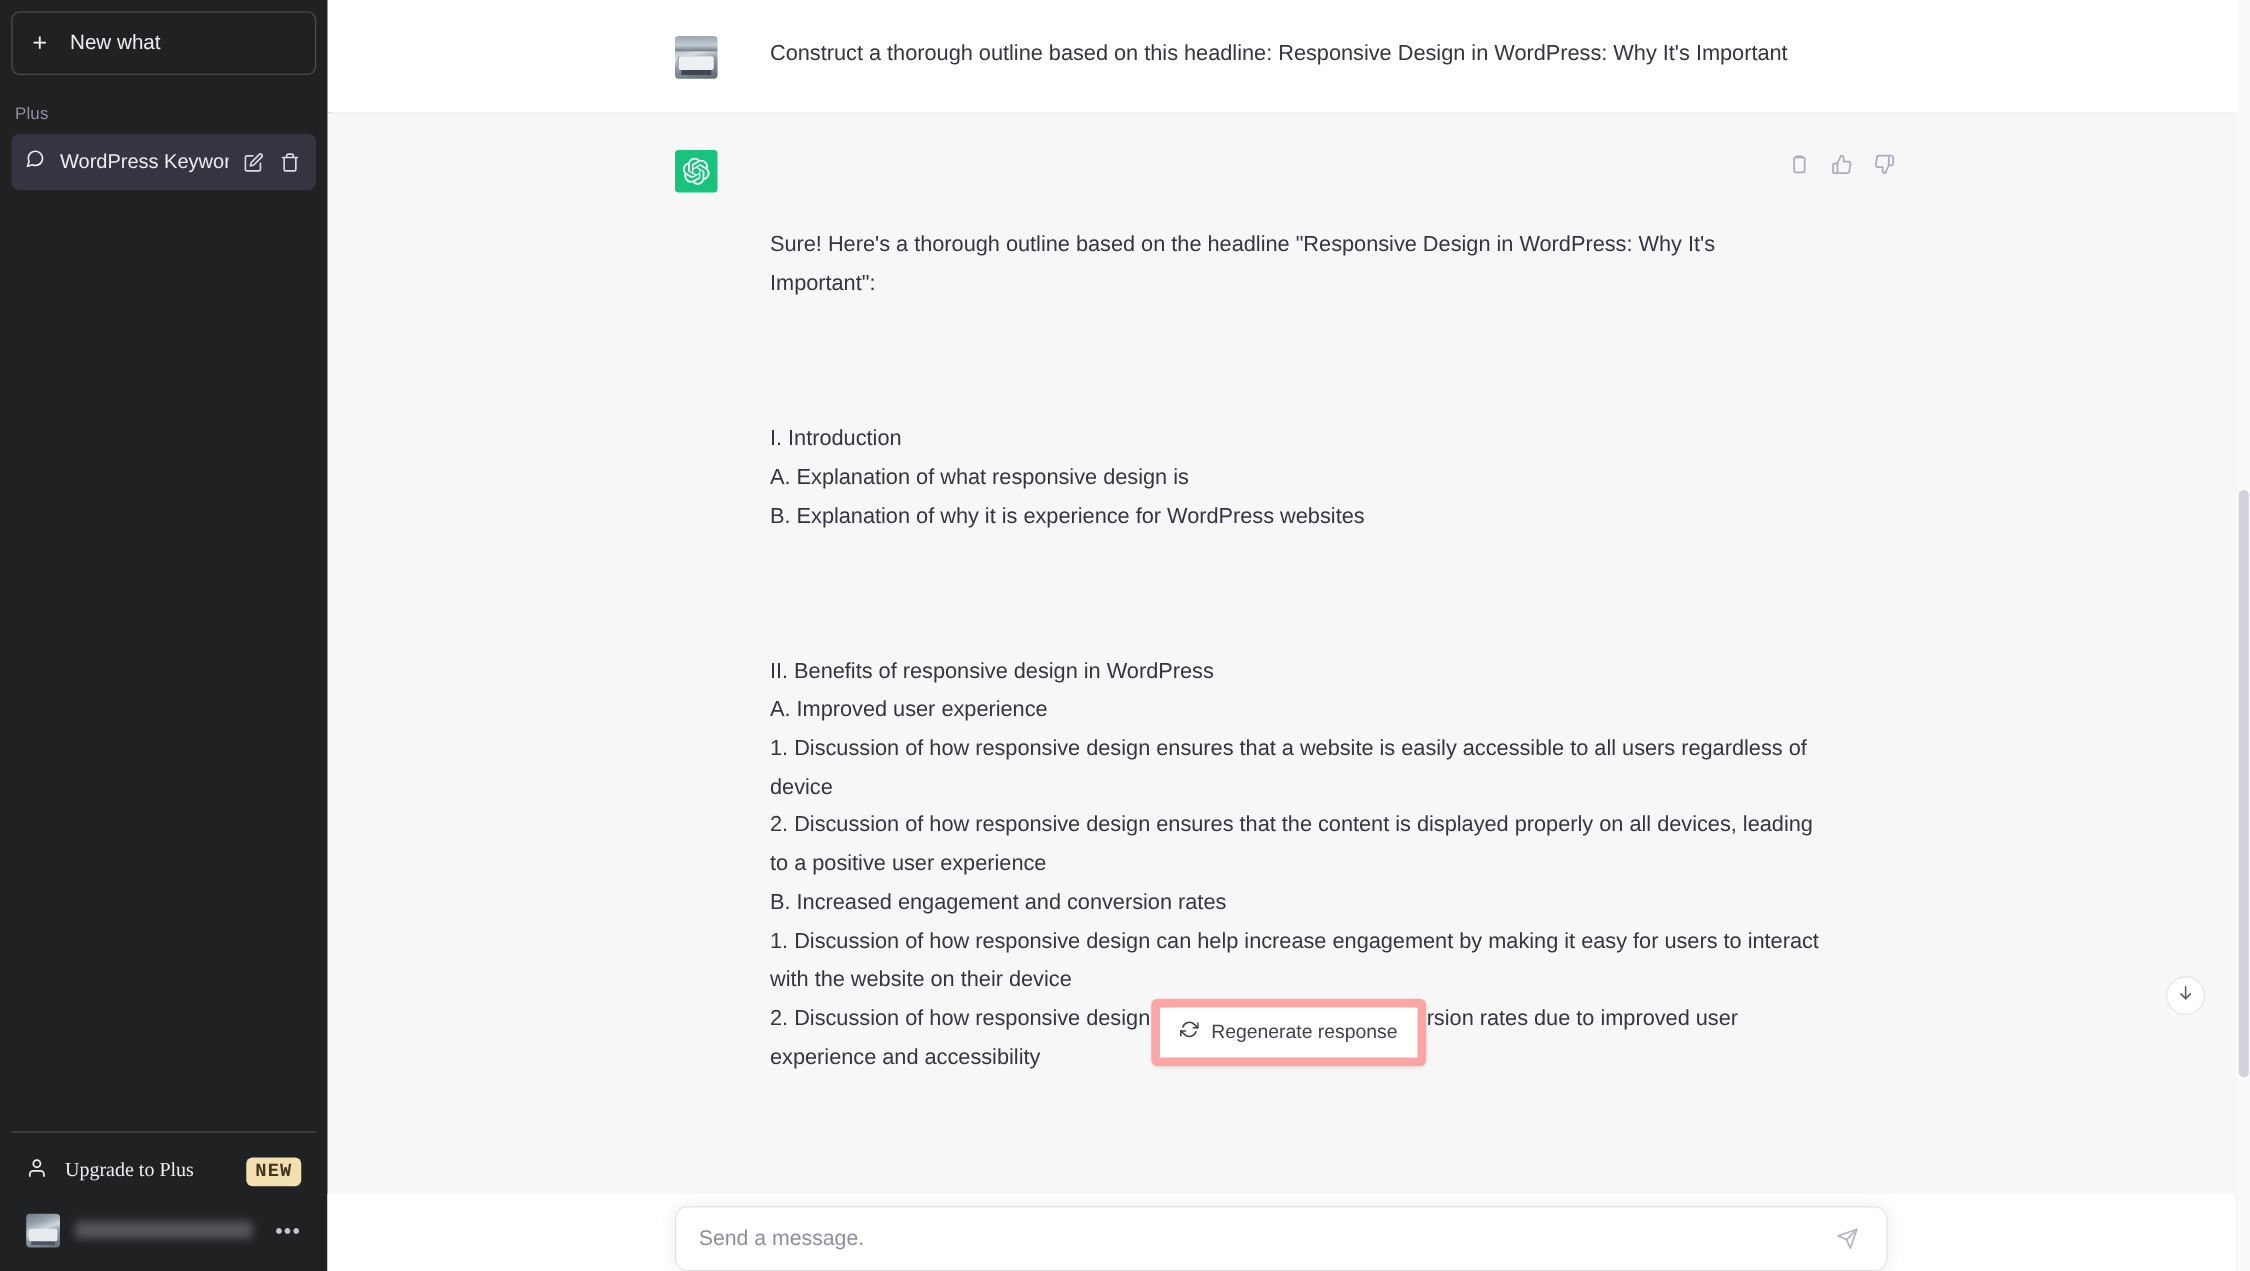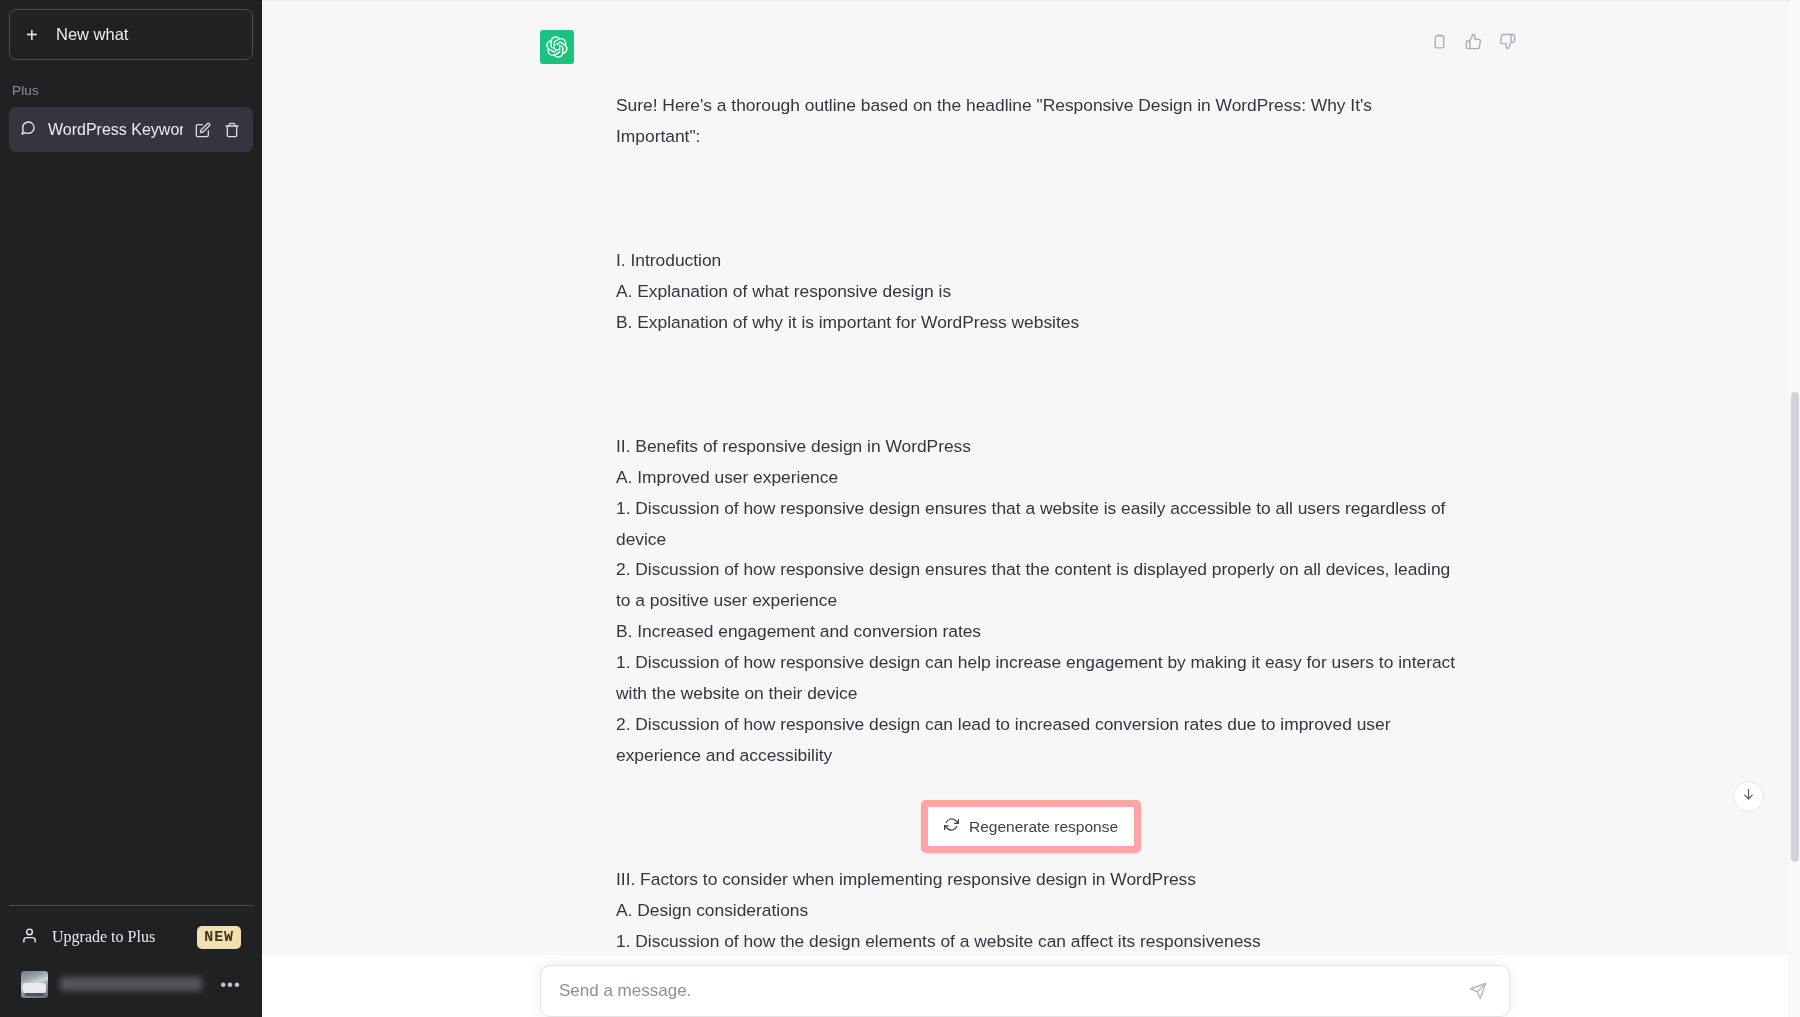--- a/index.html
+++ b/index.html
@@ -313,33 +313,39 @@
       </div>
 
     </div>
   </aside>
 
   <section class="main">
     <div class="left-edge-line"></div>
 
     <div class="thread">
 
+      <div class="msg user">
+        <div class="msg-inner">
+          <div class="avatar user"></div>
+          <div class="msg-body">Construct a thorough outline based on this headline: Responsive Design in WordPress: Why It's Important</div>
+        </div>
+      </div>
 
       <div class="msg assistant">
         <div class="msg-inner">
           <div class="avatar assistant">
             <svg width="22" height="22" viewBox="0 0 41 41" fill="#ffffff">
               <path d="M37.532 16.87a9.96 9.96 0 0 0-.856-8.184 10.08 10.08 0 0 0-10.855-4.835A9.96 9.96 0 0 0 18.306.5a10.08 10.08 0 0 0-9.614 6.977 9.97 9.97 0 0 0-6.664 4.834 10.08 10.08 0 0 0 1.24 11.817 9.95 9.95 0 0 0 .856 8.185 10.08 10.08 0 0 0 10.855 4.835 9.95 9.95 0 0 0 7.516 3.35 10.08 10.08 0 0 0 9.617-6.981 9.97 9.97 0 0 0 6.663-4.834 10.08 10.08 0 0 0-1.243-11.813zM22.498 37.886a7.5 7.5 0 0 1-4.799-1.735l.237-.134 7.973-4.6a1.3 1.3 0 0 0 .655-1.137V19.054l3.37 1.945a.12.12 0 0 1 .066.092v9.299a7.5 7.5 0 0 1-7.502 7.496zM6.392 31.006a7.47 7.47 0 0 1-.894-5.023l.237.142 7.98 4.6a1.29 1.29 0 0 0 1.302 0l9.75-5.622v3.89a.12.12 0 0 1-.048.103l-8.065 4.655a7.5 7.5 0 0 1-10.262-2.745zM4.297 13.62a7.47 7.47 0 0 1 3.915-3.285v9.46a1.29 1.29 0 0 0 .65 1.13l9.704 5.6-3.37 1.947a.12.12 0 0 1-.114 0l-8.063-4.66a7.5 7.5 0 0 1-2.722-10.192zm27.681 6.437l-9.75-5.674 3.37-1.944a.12.12 0 0 1 .114 0l8.063 4.655a7.49 7.49 0 0 1-1.154 13.508v-9.46a1.27 1.27 0 0 0-.643-1.085zm3.353-5.043l-.237-.142-7.96-4.64a1.3 1.3 0 0 0-1.308 0l-9.75 5.62v-3.89a.12.12 0 0 1 .05-.104l8.063-4.65a7.5 7.5 0 0 1 11.14 7.762zm-21.104 6.93l-3.37-1.945a.12.12 0 0 1-.065-.094v-9.28a7.49 7.49 0 0 1 12.28-5.75l-.236.134-7.973 4.6a1.3 1.3 0 0 0-.655 1.137zm1.83-3.947l4.342-2.507 4.35 2.505v5.014l-4.341 2.506-4.35-2.506z"></path>
             </svg>
           </div>
           <div class="msg-body">
             <p>Sure! Here's a thorough outline based on the headline "Responsive Design in WordPress: Why It's Important":</p>
             <p>I. Introduction
 A. Explanation of what responsive design is
-B. Explanation of why it is important for WordPress websites</p>
+B. Explanation of why it is experience for WordPress websites</p>
             <p>II. Benefits of responsive design in WordPress
 A. Improved user experience
 1. Discussion of how responsive design ensures that a website is easily accessible to all users regardless of device
 2. Discussion of how responsive design ensures that the content is displayed properly on all devices, leading to a positive user experience
 B. Increased engagement and conversion rates
 1. Discussion of how responsive design can help increase engagement by making it easy for users to interact with the website on their device
 2. Discussion of how responsive design can lead to increased conversion rates due to improved user experience and accessibility</p>
             <p>III. Factors to consider when implementing responsive design in WordPress
 A. Design considerations
 1. Discussion of how the design elements of a website can affect its responsiveness

